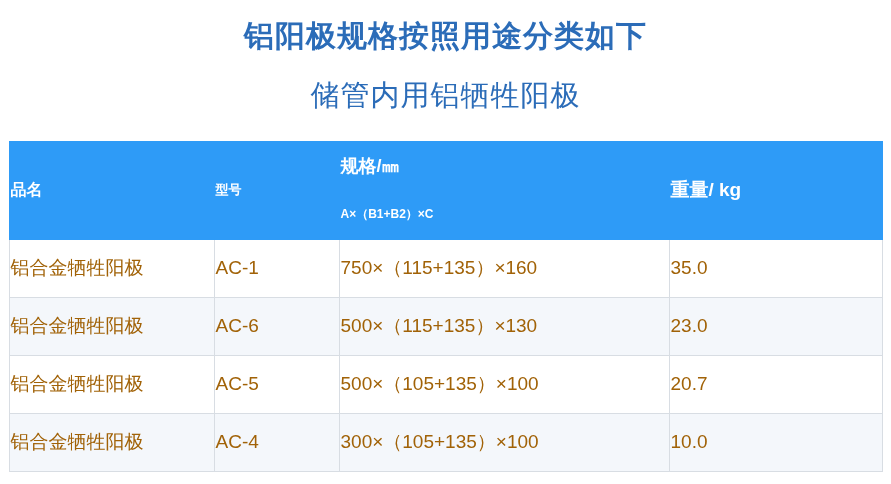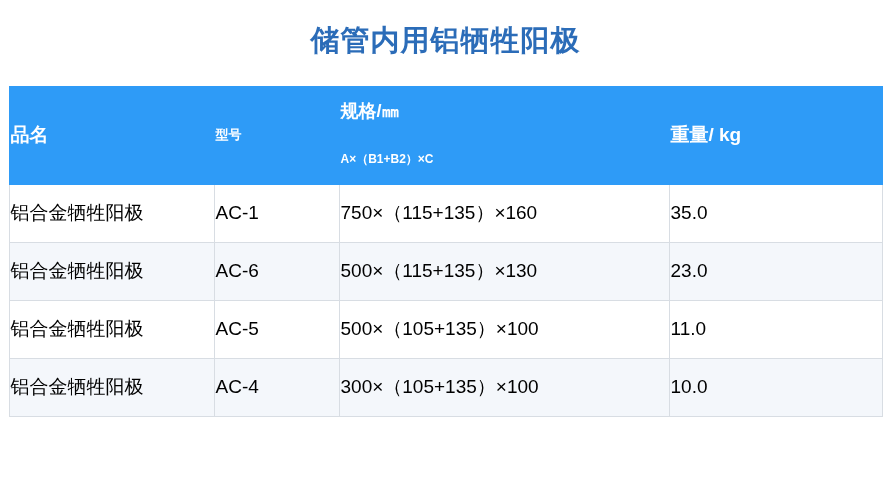--- a/index.html
+++ b/index.html
@@ -25,21 +25,21 @@
     font-size: 30px;
     font-weight: bold;
     letter-spacing: 1px;
     padding-top: 16px;
     line-height: 1.3;
   }
   .title-sub {
     text-align: center;
     color: #2b6cb8;
     font-size: 29px;
-    font-weight: bold;
+    font-weight: normal;
     letter-spacing: 1px;
     padding-top: 22px;
     line-height: 1.3;
   }
   table.spec {
     border-collapse: collapse;
     width: 873px;
     margin: 26px auto 0 auto;
     table-layout: fixed;
   }
@@ -47,44 +47,45 @@
     border: 1px solid #d8dde3;
     text-align: left;
     vertical-align: middle;
   }
   table.spec thead th {
     background: #2e9bf7;
     color: #ffffff;
     border-color: #2e9bf7;
     font-weight: bold;
   }
-  .th-pin { font-size: 19px; margin-left: 32px; }
+  .th-pin { font-size: 16px; margin-left: 32px; }
   .th-model { font-size: 13px; }
   .th-spec-top { font-size: 18px; height: 46px; }
   .th-spec-bottom { font-size: 12px; height: 46px; }
   .th-weight { font-size: 19px; }
   table.spec tbody td {
     height: 55px;
     font-size: 19px;
-    color: #000000;
+    color: #a16207;
     background: #ffffff;
   }
   table.spec tbody tr:nth-child(even) td {
     background: #f4f7fb;
   }
   .col-pin { width: 205px; }
   .col-model { width: 125px; }
   .col-spec { width: 330px; }
   .col-weight { width: 213px; }
 </style>
 </head>
 <body>
 
 <div class="page">
 
+  <div class="title-main">铝阳极规格按照用途分类如下</div>
   <div class="title-sub">储管内用铝牺牲阳极</div>
 
   <table class="spec">
     <colgroup>
       <col class="col-pin">
       <col class="col-model">
       <col class="col-spec">
       <col class="col-weight">
     </colgroup>
     <thead>
@@ -108,21 +109,21 @@
       <tr>
         <td>铝合金牺牲阳极</td>
         <td>AC-6</td>
         <td>500×（115+135）×130</td>
         <td>23.0</td>
       </tr>
       <tr>
         <td>铝合金牺牲阳极</td>
         <td>AC-5</td>
         <td>500×（105+135）×100</td>
-        <td>11.0</td>
+        <td>20.7</td>
       </tr>
       <tr>
         <td>铝合金牺牲阳极</td>
         <td>AC-4</td>
         <td>300×（105+135）×100</td>
         <td>10.0</td>
       </tr>
     </tbody>
   </table>
 

